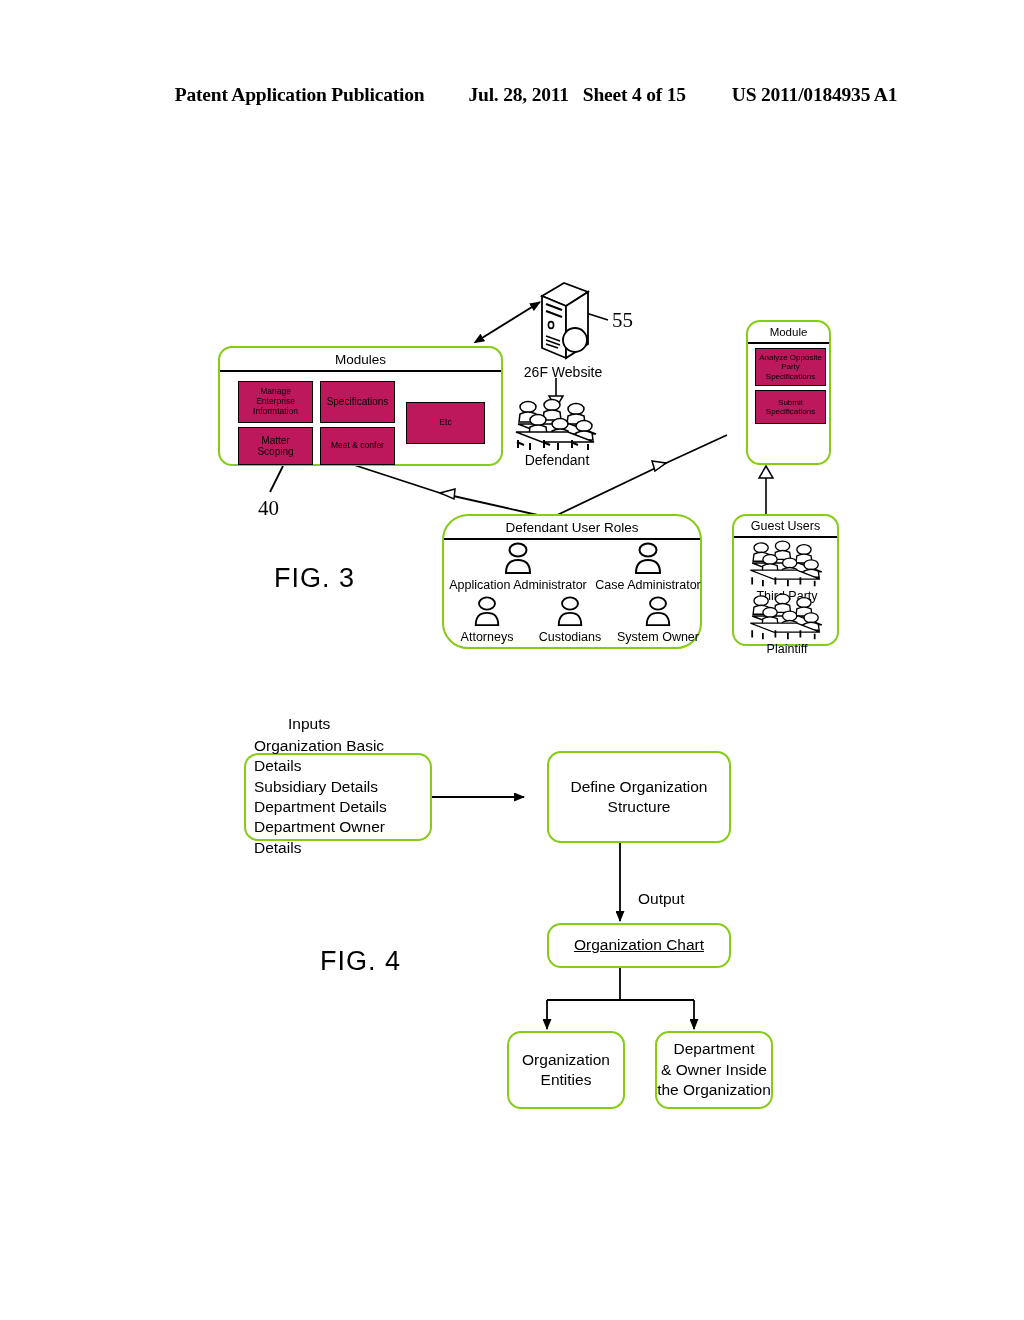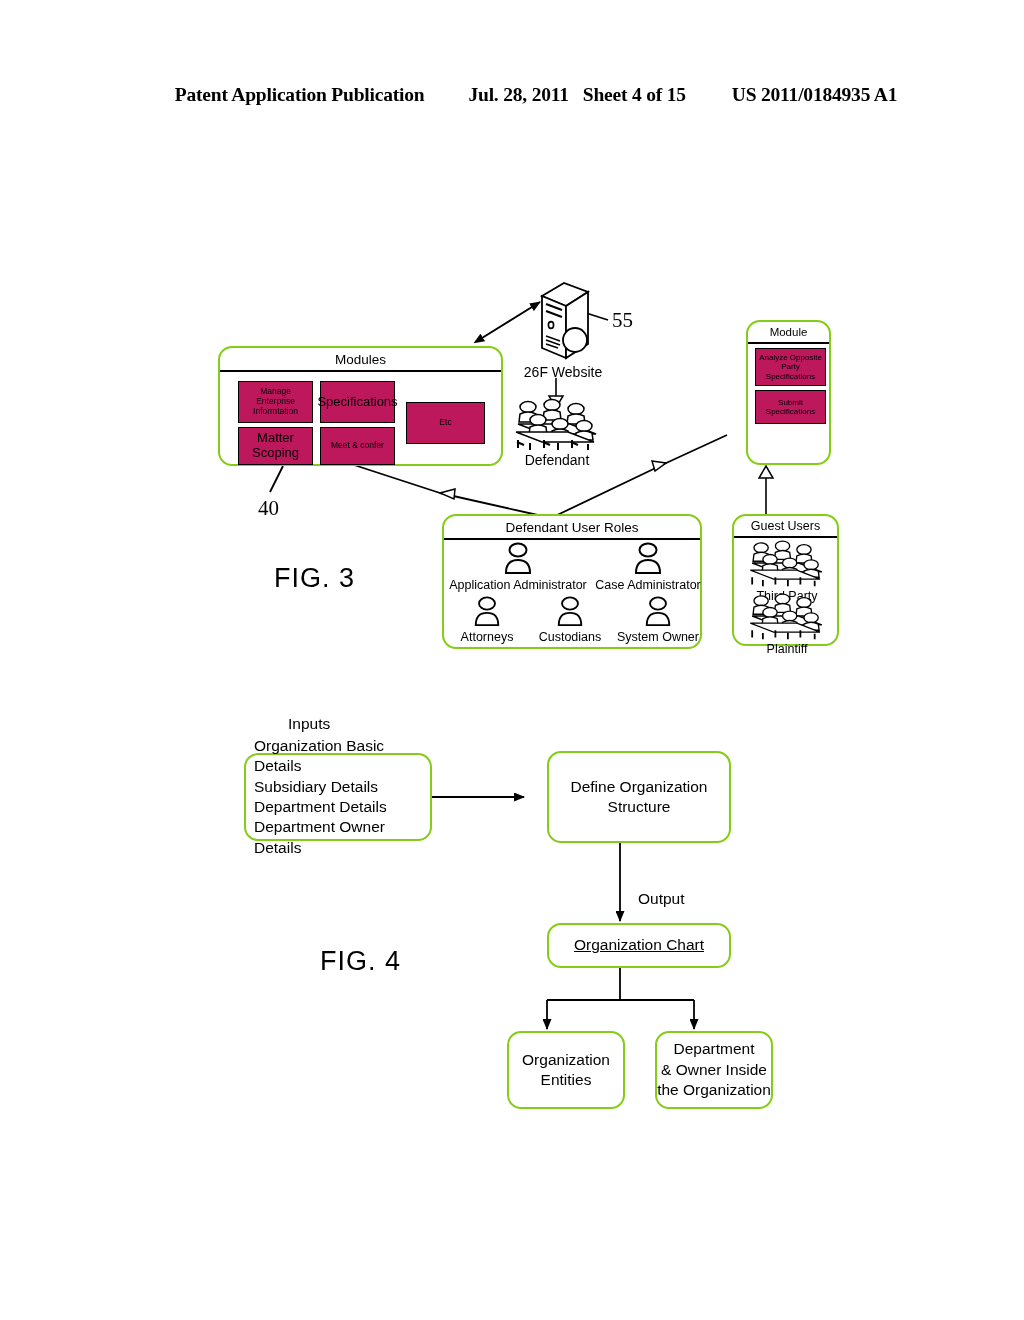--- a/index.html
+++ b/index.html
@@ -186,24 +186,24 @@
     <line x1="547" y1="1000" x2="547" y2="1029" stroke="#000" stroke-width="1.8" marker-end="url(#solidArrow)"></line>
     <line x1="694" y1="1000" x2="694" y2="1029" stroke="#000" stroke-width="1.8" marker-end="url(#solidArrow)"></line>
   </g>
 </svg>
 
 <div class="rbox" style="left:198px; top:346px; width:285px; height:120px;">
   <div class="container-title">Modules</div>
   <div class="sqbox" style="left:18px; top:33px; width:75px; height:42px; font-size:8.5px; padding:1px 2px;">
     <span>Manage Enterprise Informtation</span>
   </div>
-  <div class="sqbox" style="left:100px; top:33px; width:75px; height:42px; font-size:13px; padding:1px 2px;">
+  <div class="sqbox" style="left:100px; top:33px; width:75px; height:42px; font-size:10px; padding:1px 2px;">
     <span>Specifications</span>
   </div>
-  <div class="sqbox" style="left:18px; top:79px; width:75px; height:38px; font-size:13px; padding:1px 9px;">
+  <div class="sqbox" style="left:18px; top:79px; width:75px; height:38px; font-size:10px; padding:1px 9px;">
     <span>Matter Scoping</span>
   </div>
   <div class="sqbox" style="left:100px; top:79px; width:75px; height:38px; font-size:8.5px; padding:1px 4px;">
     <span>Meet &amp; confer</span>
   </div>
   <div class="sqbox" style="left:186px; top:54px; width:79px; height:42px; font-size:8.5px;">
     <span>Etc</span>
   </div>
 </div>
 
@@ -268,21 +268,21 @@
 <div class="rbox" style="left:726px; top:320px; width:85px; height:145px;">
   <div class="container-title" style="font-size:11.5px; height:20px;">Module</div>
   <div class="sqbox" style="left:7px; top:26px; width:71px; height:38px; font-size:8px; padding:1px;">
     <span>Analyze Opposite Party Specifications</span>
   </div>
   <div class="sqbox" style="left:7px; top:68px; width:71px; height:34px; font-size:8px; padding:1px;">
     <span>Submit Specifications</span>
   </div>
 </div>
 
-<div class="rbox" style="left:422px; top:514px; width:260px; height:135px;">
+<div class="rbox" style="left:422px; top:514px; width:260px; height:135px;border-radius:26px;">
   <div class="container-title">Defendant User Roles</div>
 
   <div style="position:absolute; left:148px; top:26px; width:112px; text-align:center;">
     <svg viewBox="0 0 34 32" width="34" height="32" xmlns="http://www.w3.org/2000/svg">
       <ellipse cx="17" cy="8" rx="8.5" ry="6.5" fill="#fff" stroke="#000" stroke-width="2"></ellipse>
       <path d="M5,31 q0,-13 12,-13 q12,0 12,13 z" fill="#fff" stroke="#000" stroke-width="2"></path>
     </svg>
     <div style="font-size:12.5px; white-space:nowrap;">Case Administrator</div>
   </div>
   <div style="position:absolute; left:0px; top:26px; width:148px; text-align:center;">

